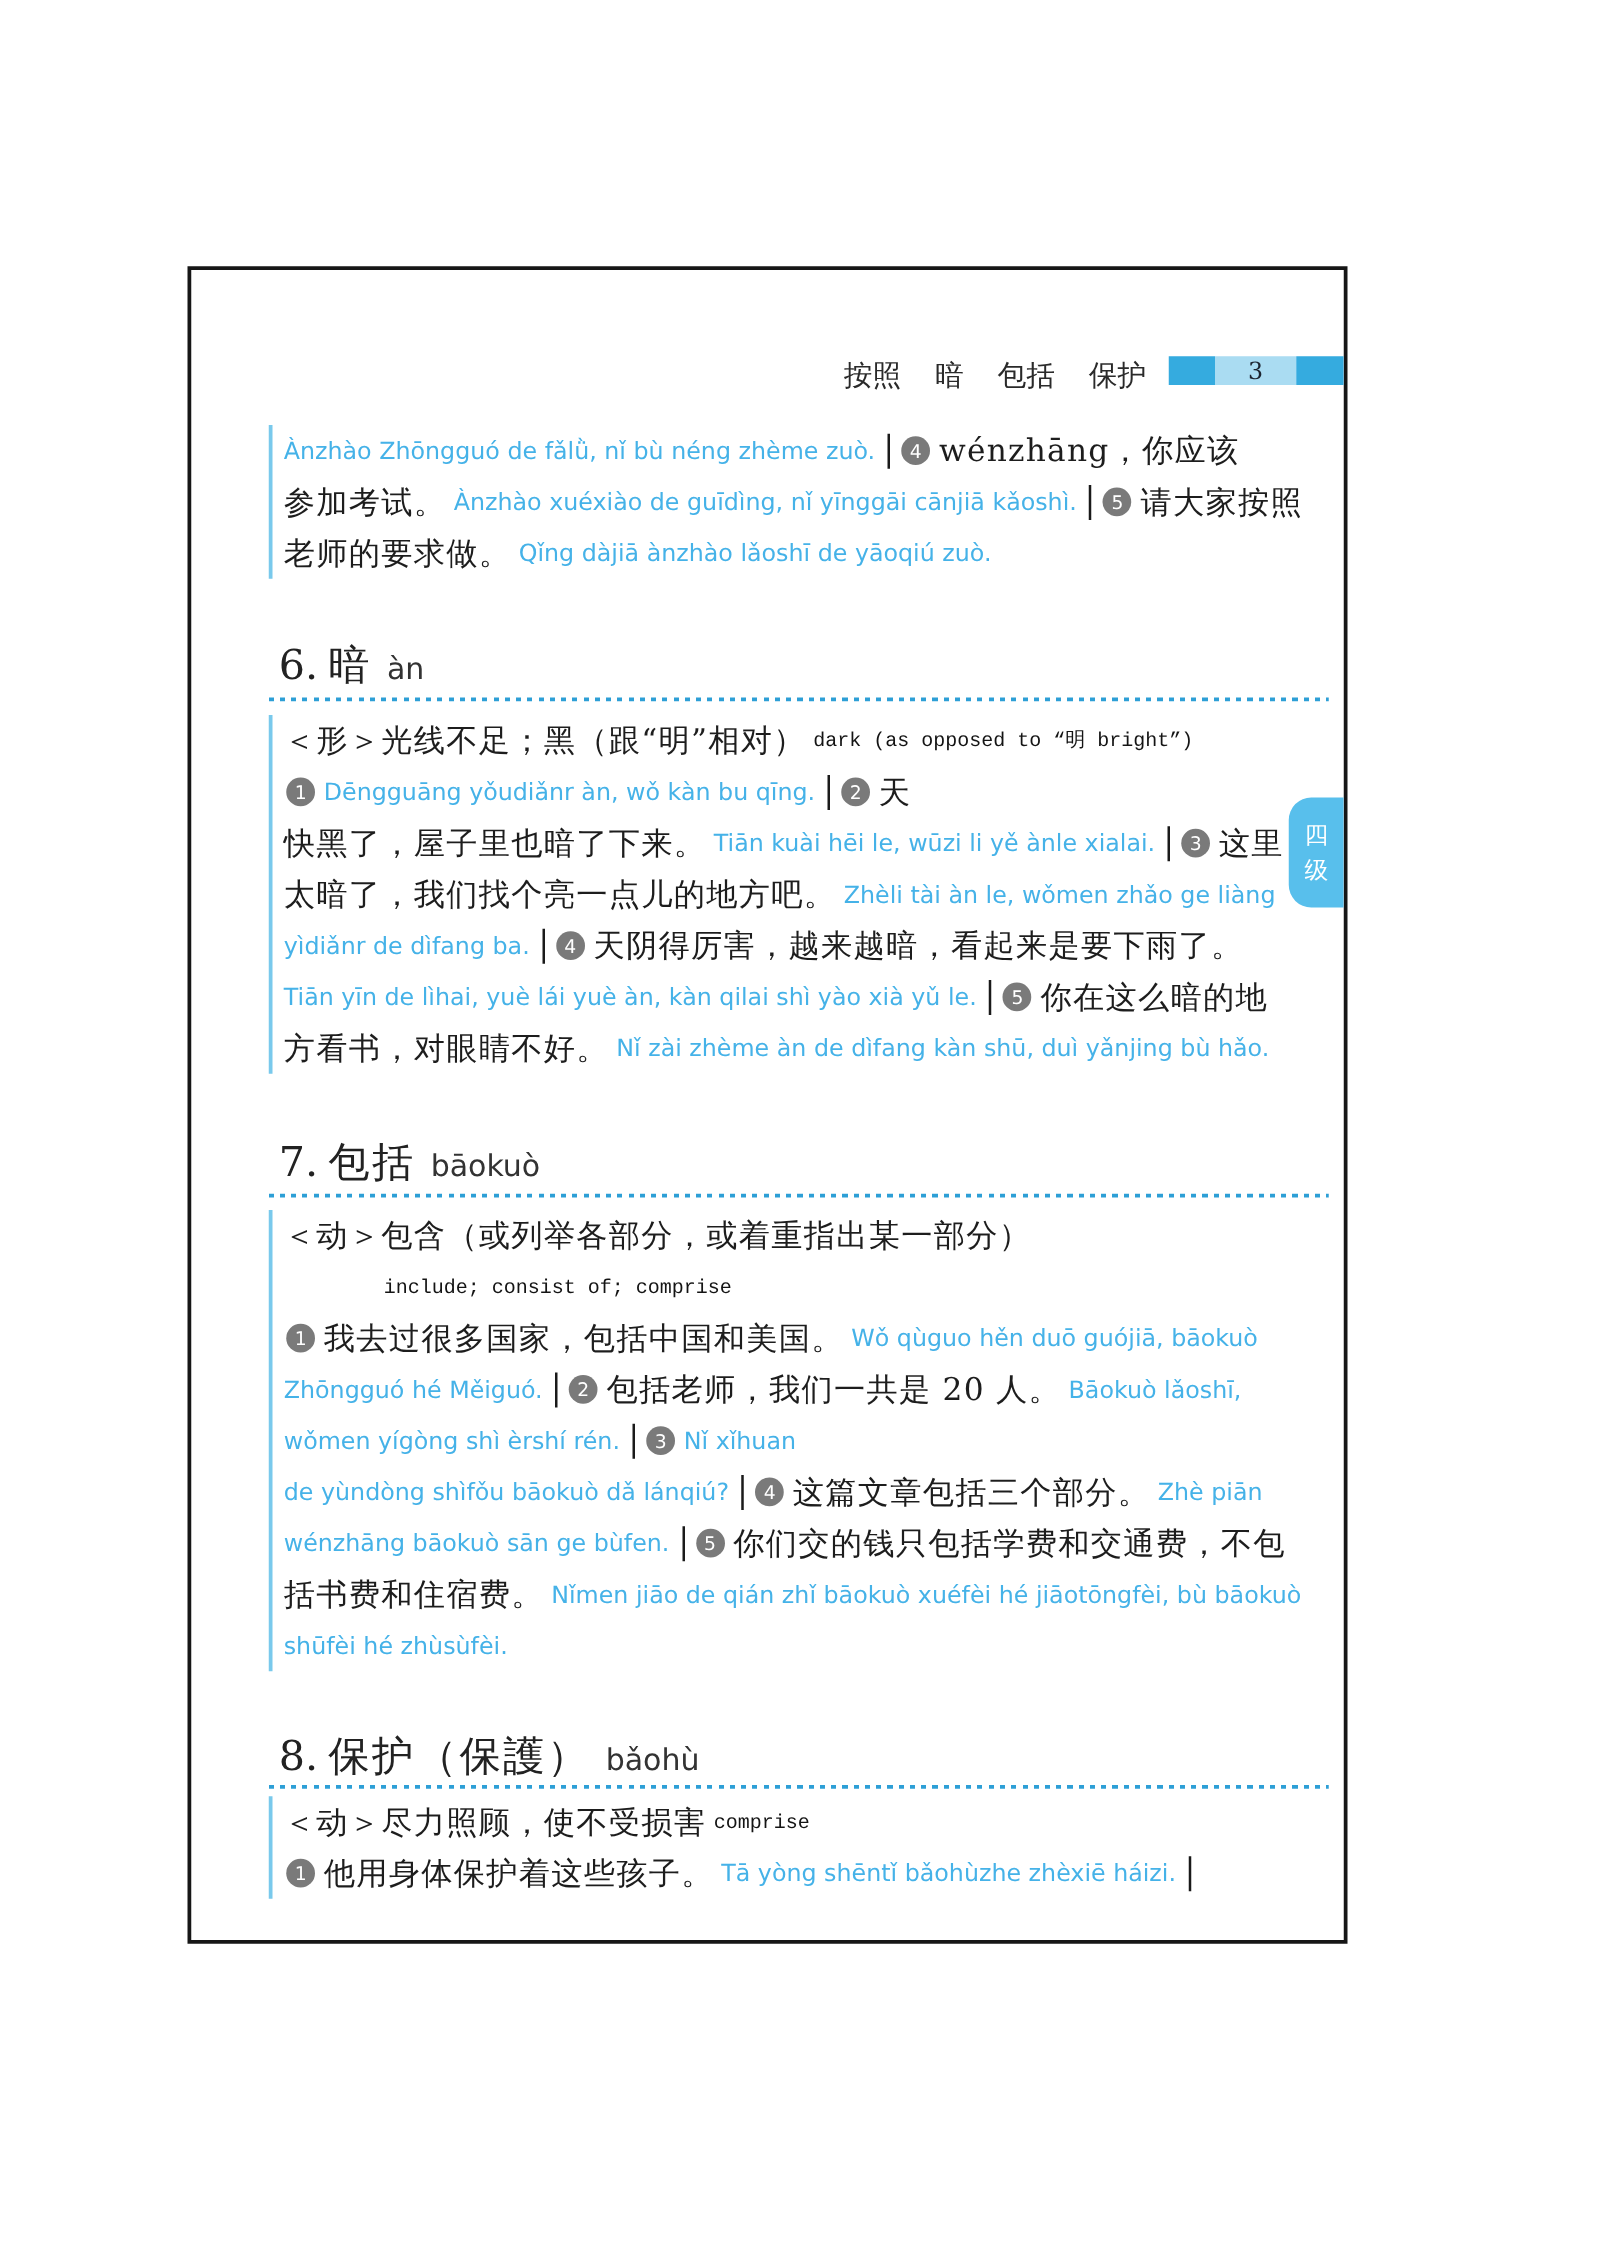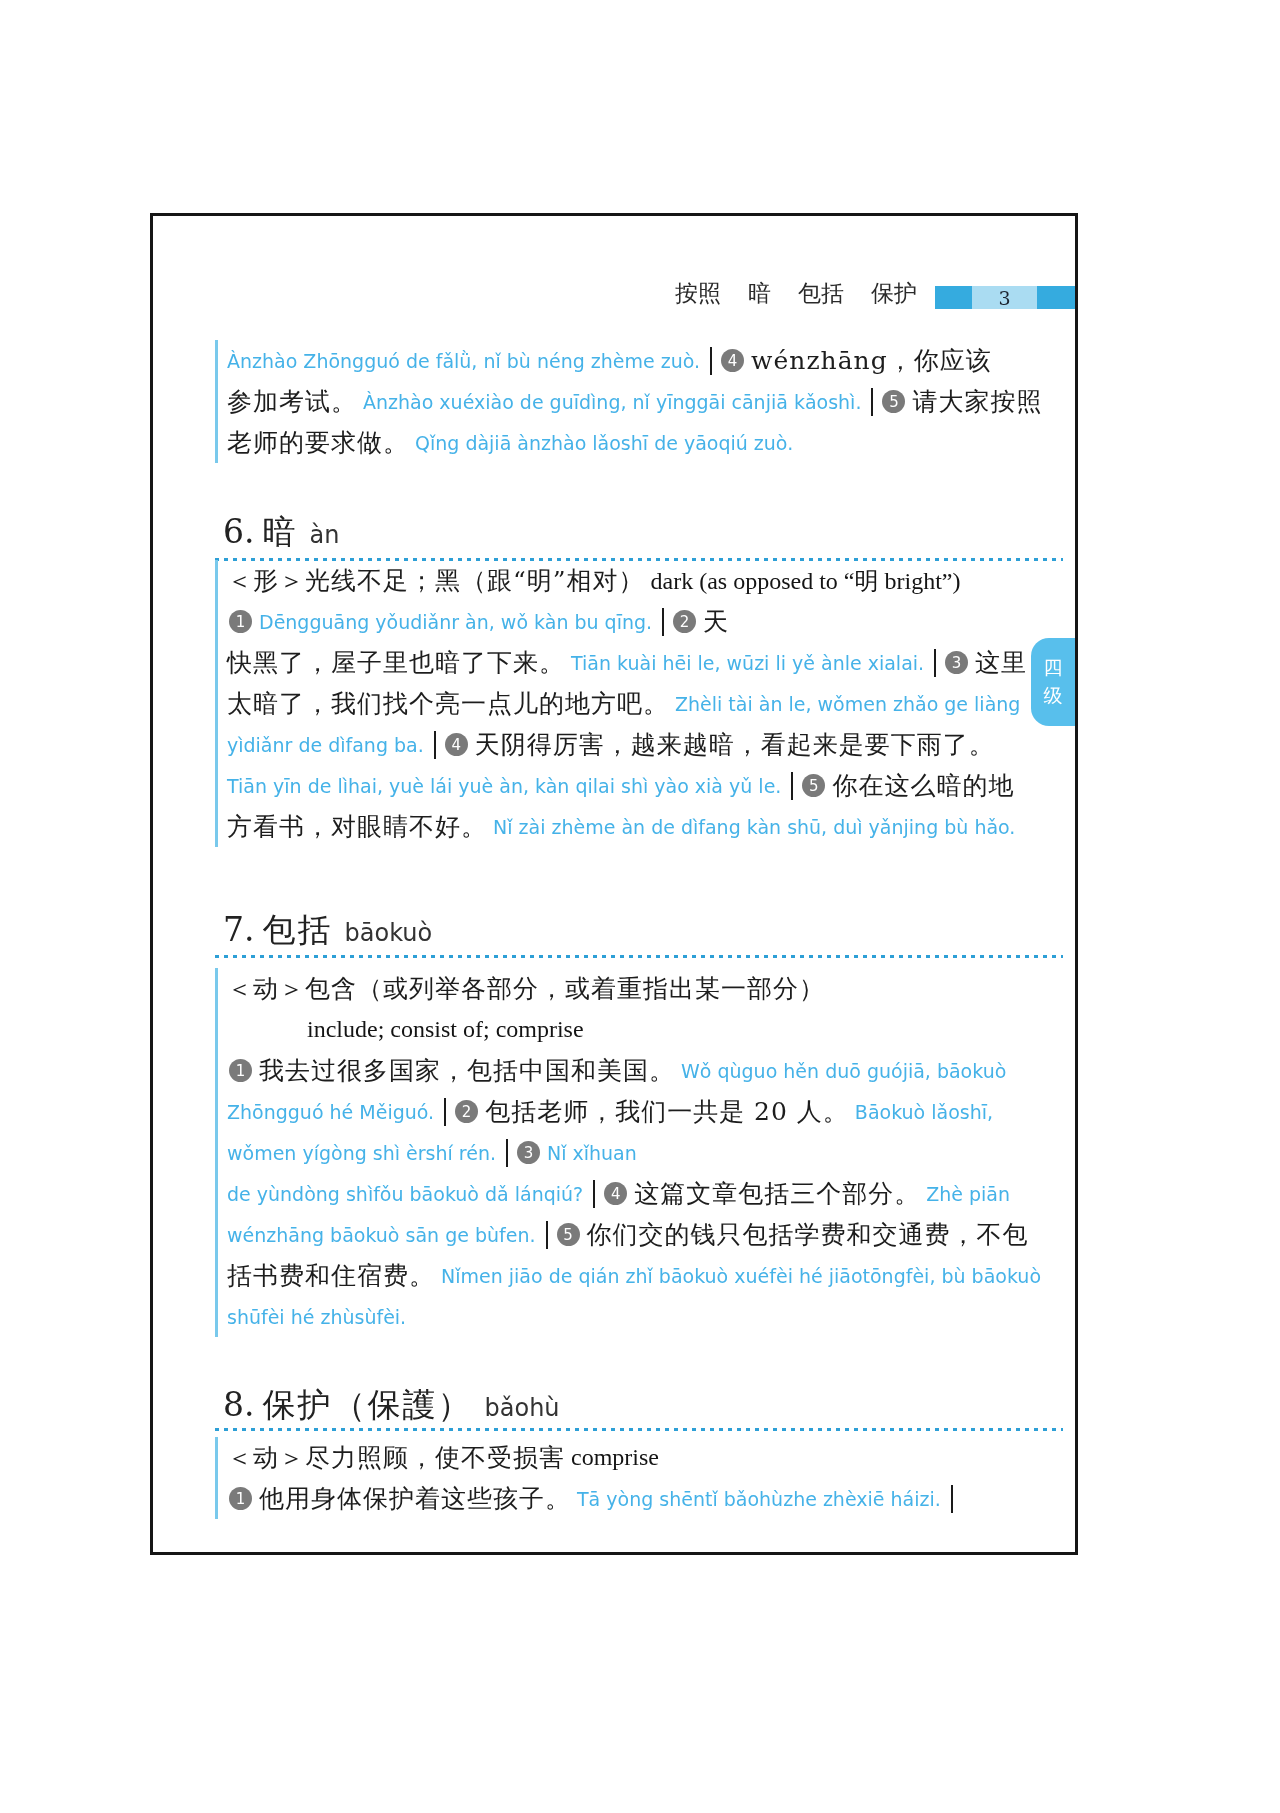--- a/index.html
+++ b/index.html
@@ -5,42 +5,42 @@
   html,body{margin:0;padding:0;}
   body{
     width:1280px;height:1813px;position:relative;background:#ffffff;
     font-family:"DejaVu Serif", serif;
   }
   .page{
     position:absolute;left:150px;top:213px;width:922px;height:1336px;
     border:3px solid #161616;background:#fff;overflow:hidden;
   }
   
-  .hdr{position:absolute;top:69px;right:0;display:flex;align-items:flex-end;height:24px;}
+  .hdr{position:absolute;top:69px;right:0;display:flex;align-items:flex-start;height:24px;}
   .guide{display:flex;gap:27px;margin-right:18px;font-size:23px;color:#2a2a2a;}
   .pagebar{width:140px;height:23px;display:flex;}
   .pb-dark{background:#35abdf;}
   .pb-d1{width:37px;}
   .pb-d2{width:38px;}
   .pb-light{width:65px;background:#aadcf2;display:flex;align-items:center;justify-content:center;
     font-size:19px;color:#1c2430;}
   
   .tab{
     position:absolute;right:0;top:422px;width:44px;height:88px;background:#58bfec;
     border-radius:18px 0 0 18px;display:flex;flex-direction:column;align-items:center;
     justify-content:center;gap:2px;color:#ffffff;font-size:19px;
     font-family:"DejaVu Sans", sans-serif;
   }
   
   .block{position:absolute;left:62px;}
   .rule{border-left:3px solid #79c9ec;padding-left:9px;}
   .line{height:41px;display:flex;align-items:center;white-space:nowrap;}
   .zh{font-size:25px;color:#1d1d1d;margin-right:6px;letter-spacing:1px;}
   .py{font-size:19px;color:#45b2e8;margin-right:6px;font-family:"DejaVu Sans", sans-serif;}
-  .en{font-size:24px;color:#141414;margin-right:6px;font-family:Liberation Serif, serif;}
+  .en{font-size:16px;color:#141414;margin-right:6px;font-family:Liberation Mono, monospace;}
   .badge{
     flex:none;width:23px;height:23px;border-radius:50%;background:#7a7a7a;color:#fff;
     display:flex;align-items:center;justify-content:center;font-size:15px;
     font-family:"DejaVu Sans", sans-serif;margin:0 7px 0 2px;
   }
   .sep{flex:none;width:2px;height:28px;background:#1a1a1a;margin:0 7px 0 4px;}
   .ind{flex:none;width:80px;}
   
   .ehead{position:absolute;left:70px;display:flex;align-items:baseline;color:#222;}
   .h-num{font-size:33px;margin-right:8px;}
@@ -96,21 +96,21 @@
         </div>
       </div>
   </section>
 
   <div class="ehead" style="top:294px;">
     <span class="h-num">6.</span>
     <span class="h-word">暗</span>
     <span class="h-py">àn</span>
   </div>
   <div class="dash" style="top:342px;"></div>
-  <section class="block" style="top:344px;">
+  <section class="block" style="top:356px;">
     <div class="rule">
         <div class="line">
           <span class="zh">＜形＞光线不足；黑（跟“明”相对）</span>
           <span class="en">dark (as opposed to “明 bright”)</span>
         </div>
         <div class="line">
           <span class="badge">1</span>
           <span class="py">Dēngguāng yǒudiǎnr àn, wǒ kàn bu qīng.</span>
           <span class="sep"></span>
           <span class="badge">2</span>

